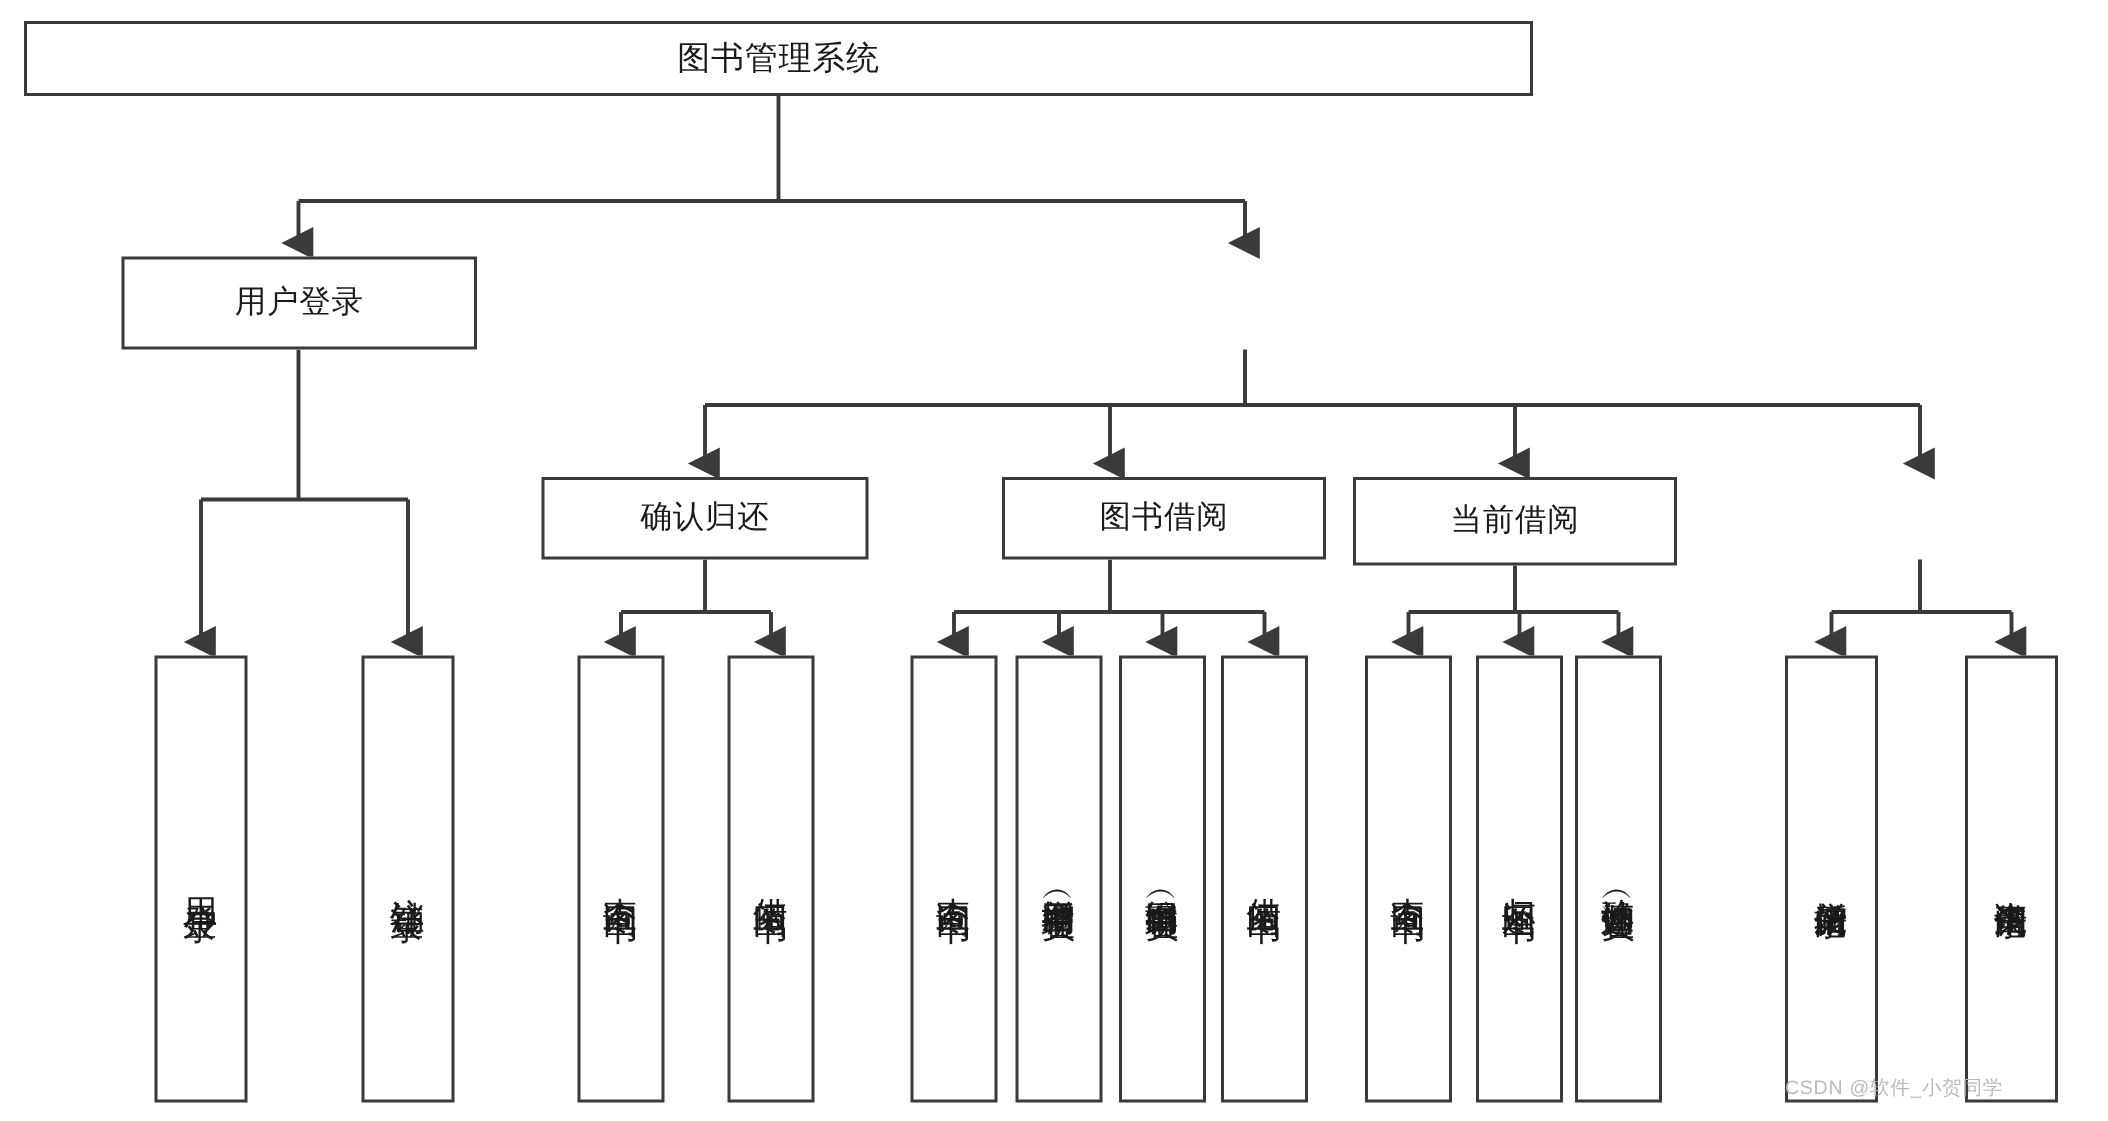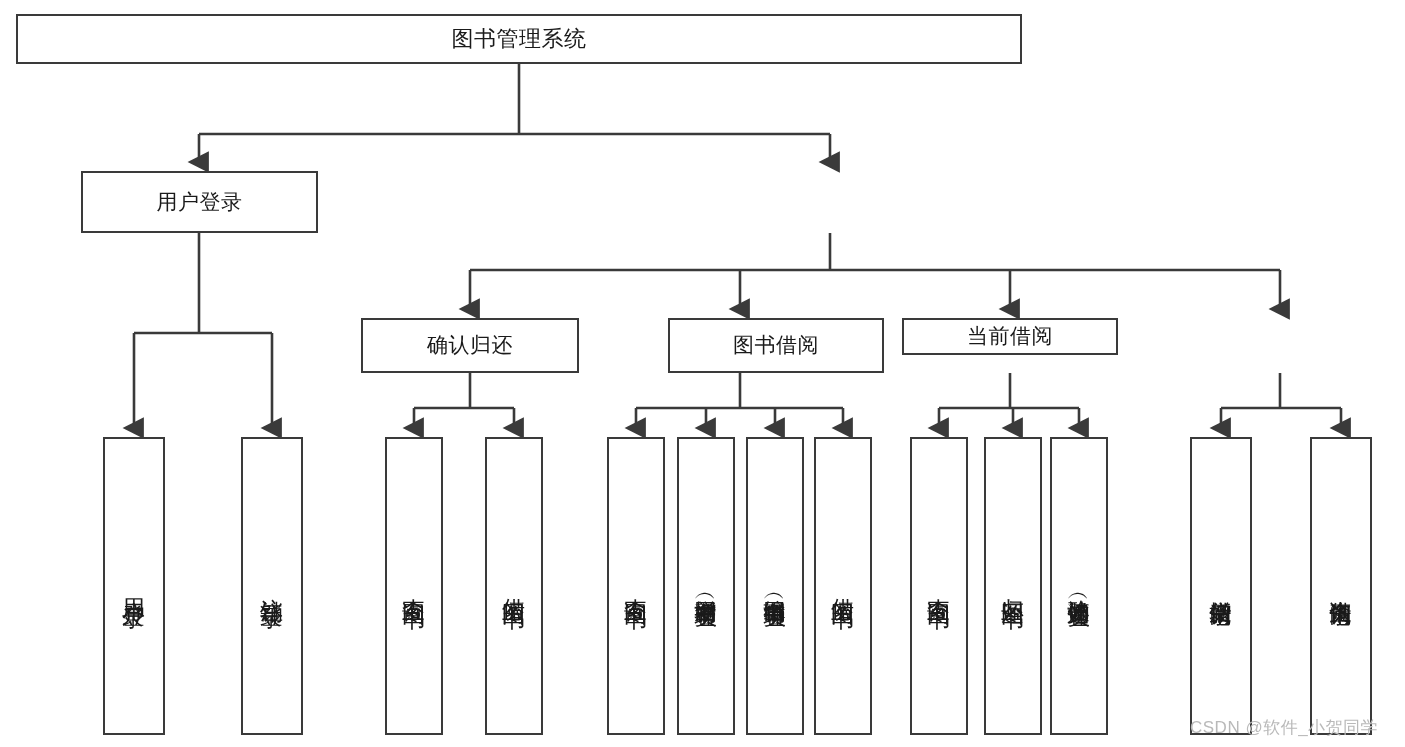--- a/index.html
+++ b/index.html
@@ -63,21 +63,21 @@
     line-height: 1.05;
     letter-spacing: 3px;
     white-space: nowrap;
   }
   .node.vert.long .node-label {
     font-size: 22px;
     letter-spacing: 1px;
   }
   .watermark {
     position: absolute;
-    font-size: 17px;
+    font-size: 13px;
     color: #b9b9b9;
     white-space: nowrap;
     letter-spacing: 0.5px;
   }
 </style>
 </head>
 <body>
 
 <div id="canvas" style="background: rgb(255, 255, 255);">
 
@@ -138,21 +138,21 @@
   <div class="node horiz" style="left: 81px; top: 171px; width: 237px; height: 62px; border-color: rgb(58, 58, 58); color: rgb(26, 26, 26);">
     <span class="node-label">用户登录</span>
   </div>
 
   <div class="node horiz" style="left: 361px; top: 318px; width: 218px; height: 55px; border-color: rgb(58, 58, 58); color: rgb(26, 26, 26);">
     <span class="node-label">确认归还</span>
   </div>
   <div class="node horiz" style="left: 632px; top: 318px; width: 216px; height: 55px; border-color: rgb(58, 58, 58); color: rgb(26, 26, 26); margin-left: 36px;">
     <span class="node-label">图书借阅</span>
   </div>
-  <div class="node horiz" style="left: 902px; top: 318px; width: 216px; height: 37px; border-color: rgb(58, 58, 58); color: rgb(26, 26, 26);">
+  <div class="node horiz" style="left: 902px; top: 318px; width: 216px; height: 59px; border-color: rgb(58, 58, 58); color: rgb(26, 26, 26);">
     <span class="node-label">当前借阅</span>
   </div>
 
   <div class="node vert" style="left: 103px; top: 437px; width: 62px; height: 298px; border-color: rgb(58, 58, 58); color: rgb(26, 26, 26);">
     <span class="node-label">用户登录</span>
   </div>
   <div class="node vert" style="left: 241px; top: 437px; width: 62px; height: 298px; border-color: rgb(58, 58, 58); color: rgb(26, 26, 26);">
     <span class="node-label">注销登录</span>
   </div>
   <div class="node vert" style="left: 385px; top: 437px; width: 58px; height: 298px; border-color: rgb(58, 58, 58); color: rgb(26, 26, 26);">

